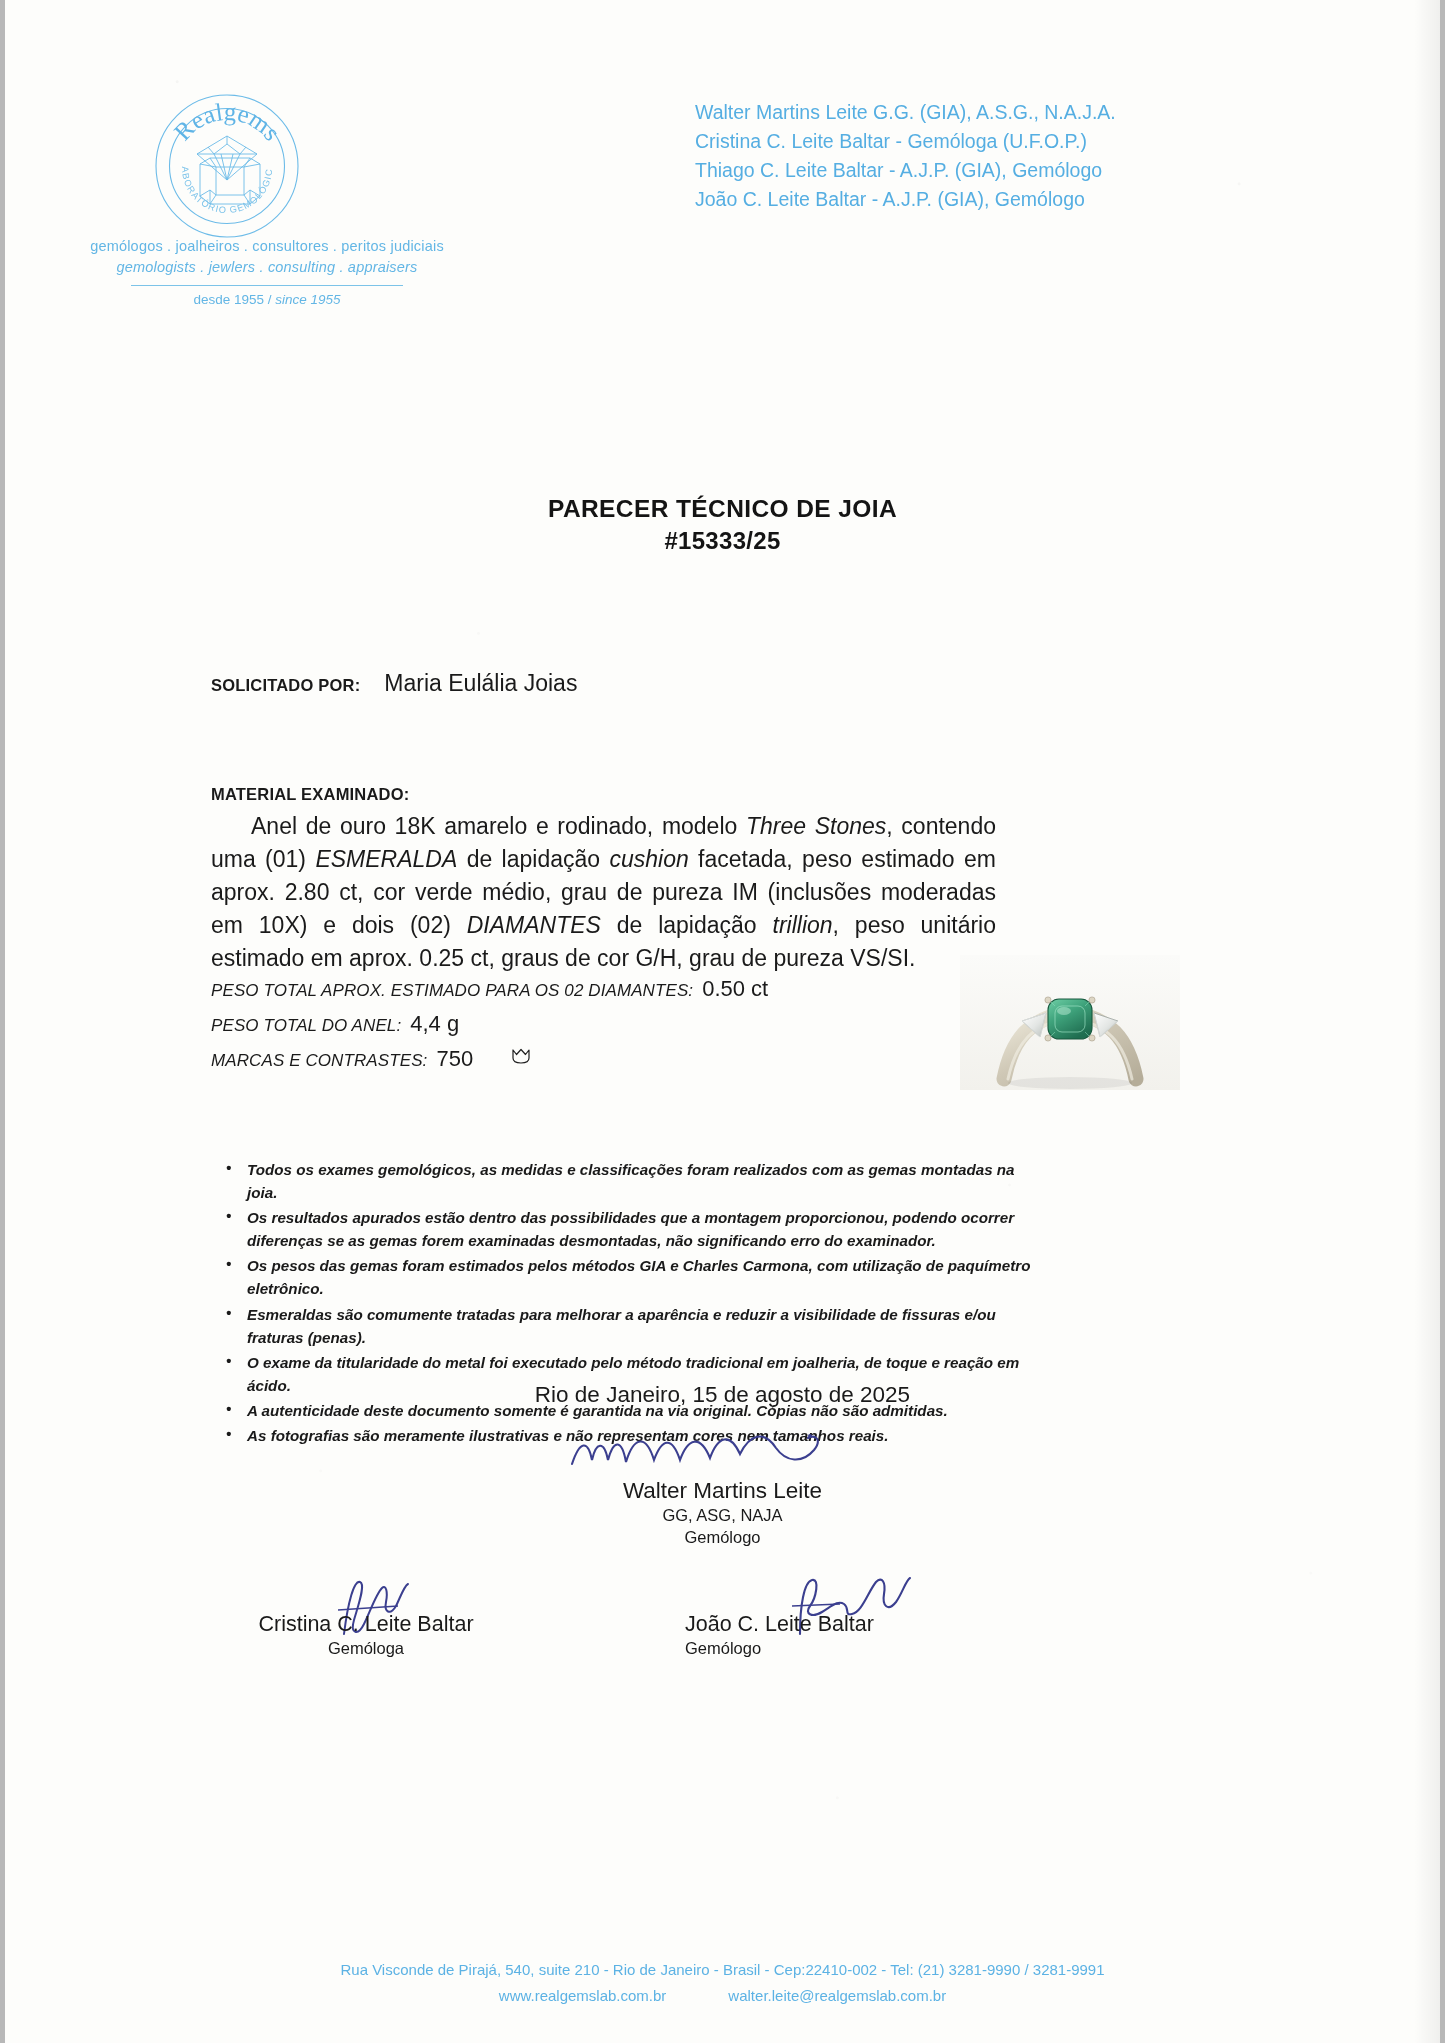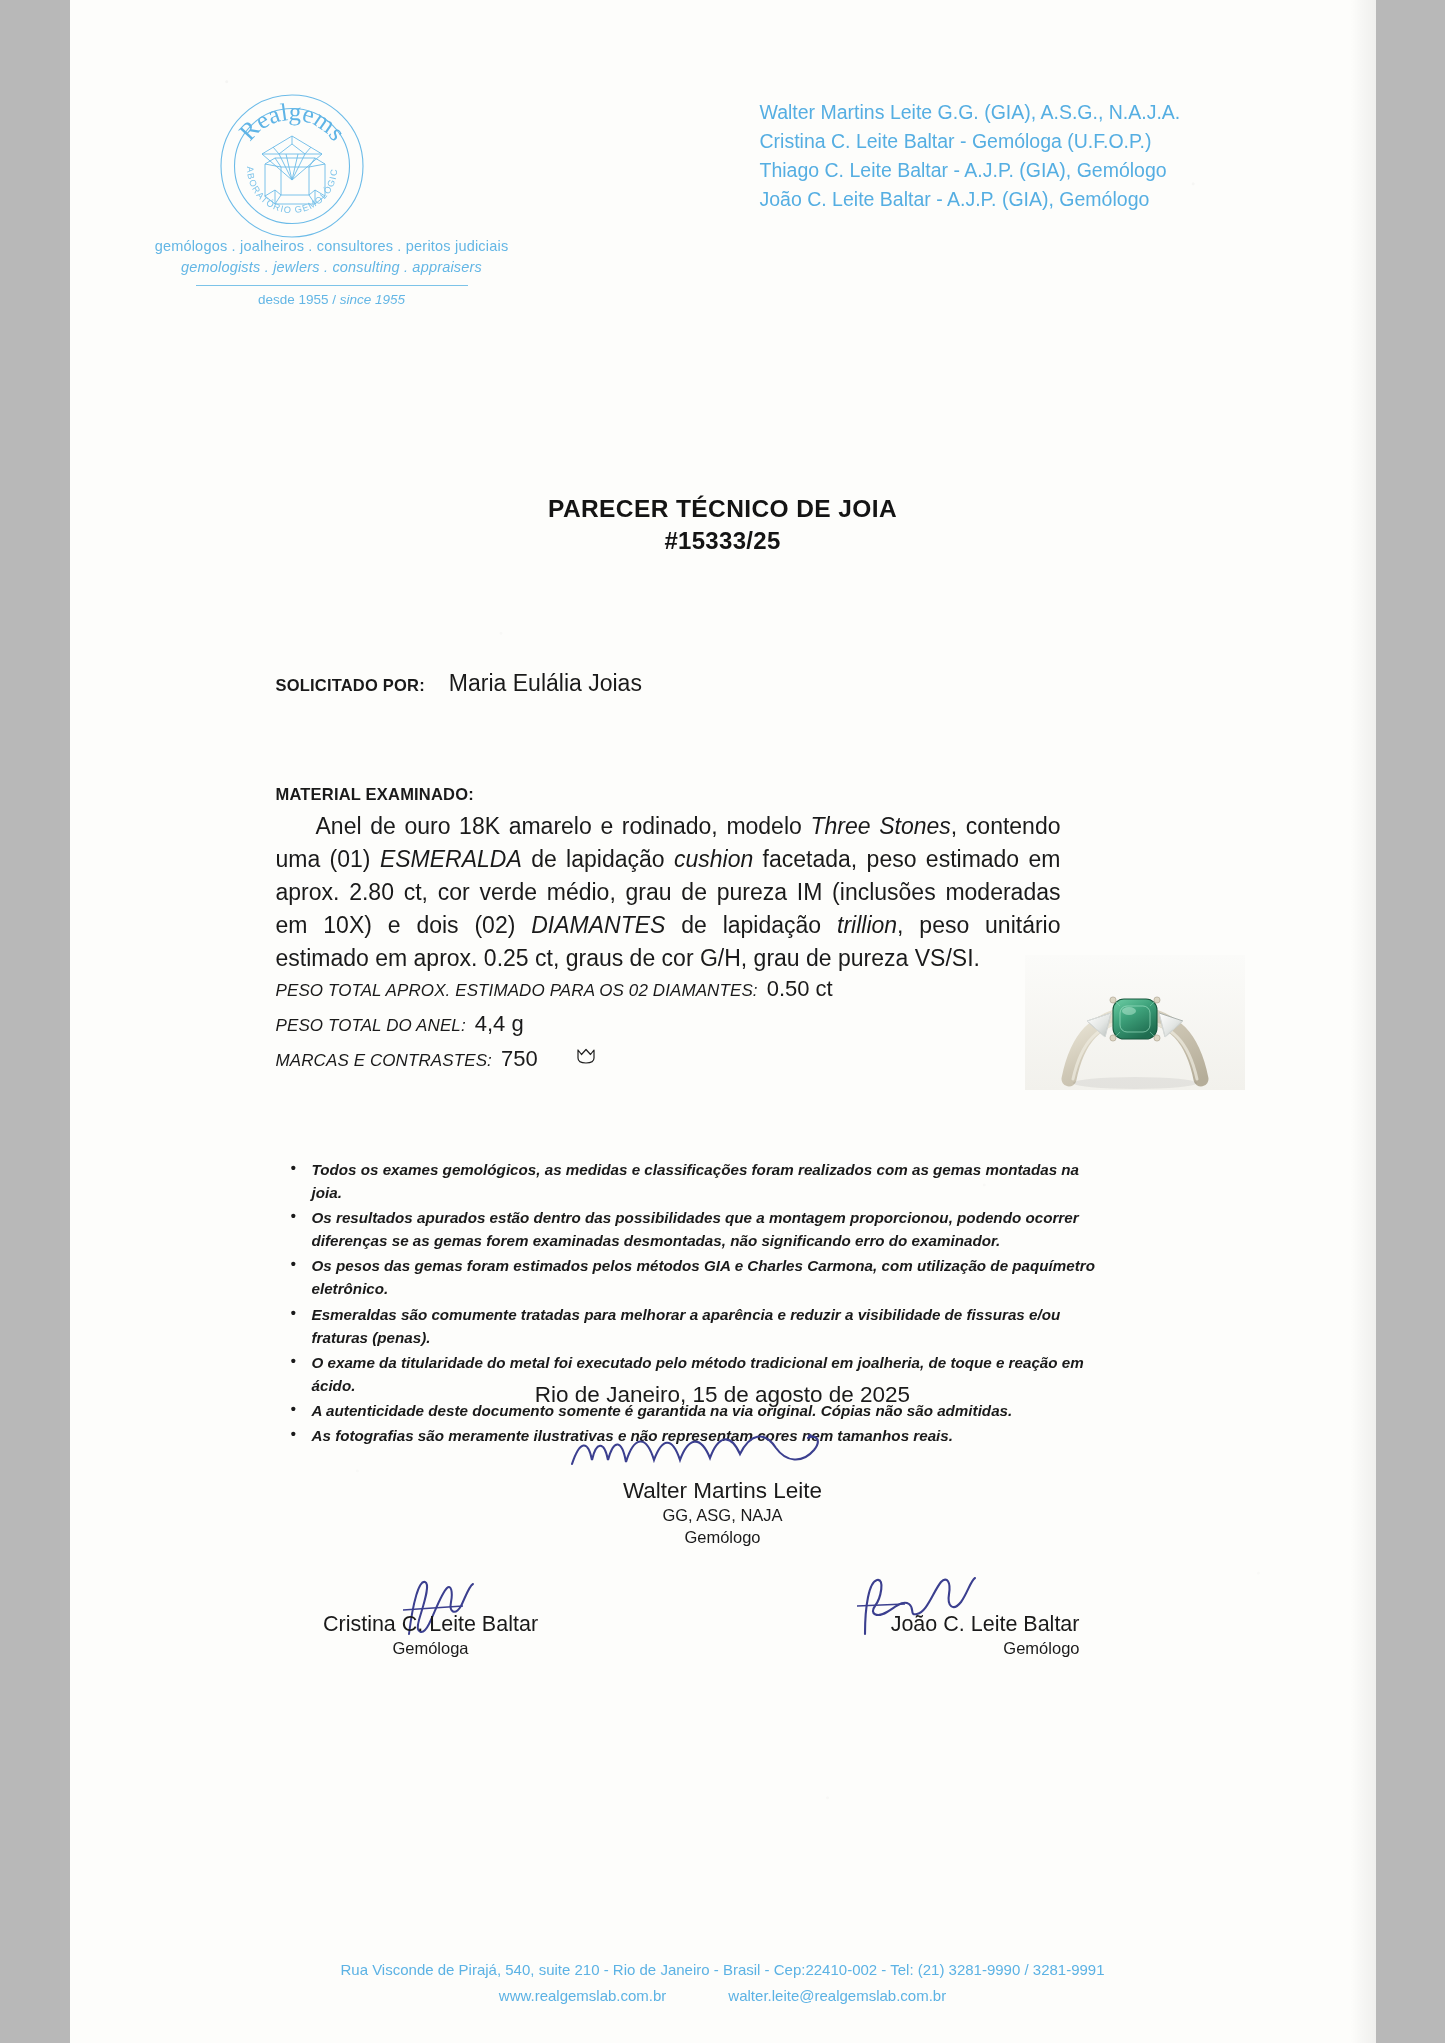--- a/index.html
+++ b/index.html
@@ -3,21 +3,21 @@
 <meta charset="utf-8">
 <title>Parecer Técnico de Joia</title>
 <style>
   html, body {
     margin: 0;
     padding: 0;
     background: #b8b8b8;
   }
   .page {
     position: relative;
-    width: 1306px;
+    width: 1435px;
     height: 2043px;
     margin: 0 auto;
     background: #fdfdfb;
     overflow: hidden;
     font-family: "Liberation Sans", sans-serif;
     color: #1a1a1a;
   }
   
   .scan-noise {
     position: absolute;
@@ -253,21 +253,21 @@
     top: 1572px;
     left: 196px;
     width: 330px;
     text-align: center;
   }
   .sig-right {
     position: absolute;
     top: 1572px;
     left: 680px;
     width: 330px;
-    text-align: right;
+    text-align: left;
   }
   .sig-side .scribble { height: 66px; }
   .sig-side .name {
     font-size: 21.5px;
     margin-top: -26px;
     position: relative;
     z-index: 2;
   }
   .sig-side .qual {
     font-size: 16.5px;

